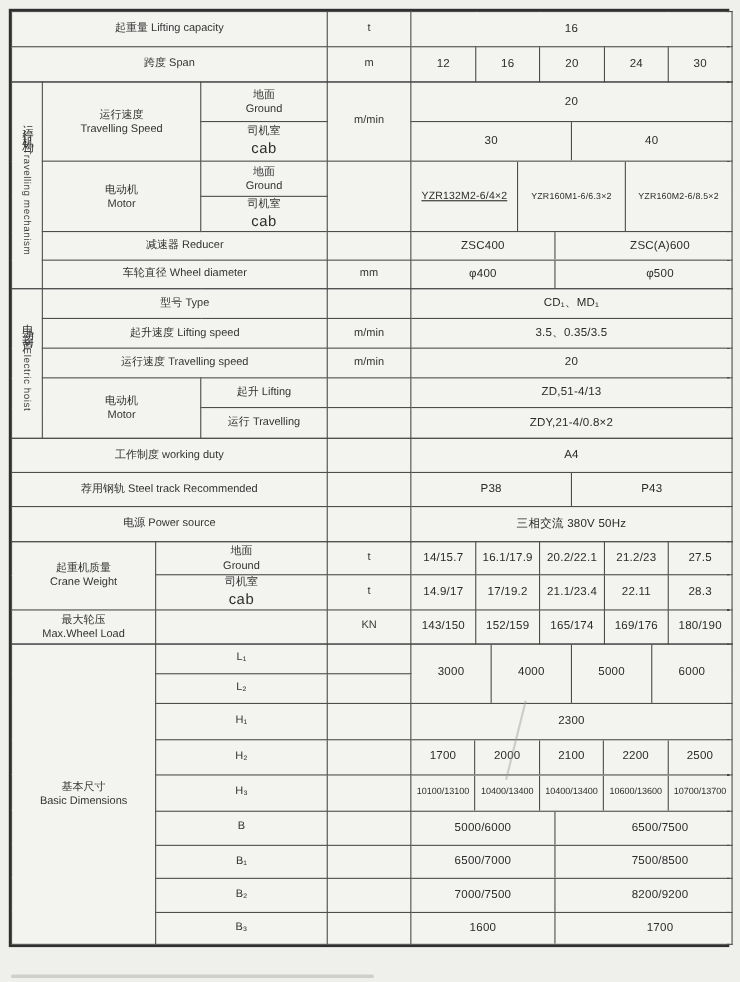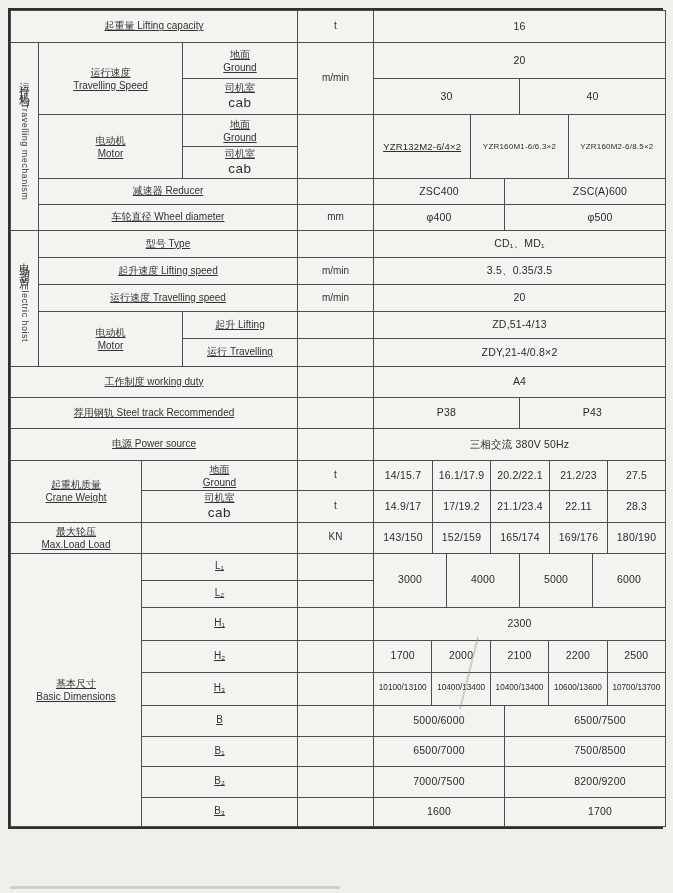--- a/index.html
+++ b/index.html
@@ -22,21 +22,21 @@
   }
   table.band + table.band{margin-top:-1px;}
   td{
     border:1px solid #4d4d4d;
     padding:0;margin:0;
     text-align:center;vertical-align:middle;
     font-size:10px;line-height:1.25;
     overflow:hidden;
     background:#f3f3f0;
   }
-  .lbl{font-size:10px;color:#333;text-decoration:underline;}
+  .lbl{font-size:10px;color:#333;}
   .val{font-size:10.5px;color:#2b2b2b;letter-spacing:.2px;}
   .two-line div{line-height:1.3;}
   .cab-en{font-size:13.5px;letter-spacing:.5px;}
   .unit{font-size:10px;color:#333;}
   
   .strip{vertical-align:middle;}
   .vlabel{display:flex;flex-direction:column;align-items:center;justify-content:center;gap:10px;}
   .vzh{writing-mode:vertical-rl;text-orientation:upright;letter-spacing:5px;font-size:10.5px;color:#333;}
   .ven{writing-mode:vertical-rl;font-size:9px;color:#3d3d3d;letter-spacing:.5px;}
   
@@ -80,20 +80,29 @@
         <col style="width:59px">
         <col style="width:58px">
         <col style="width:58px">
       </colgroup>
     <tbody>
         <tr style="height:32px">
       <td><span class="lbl">起重量 Lifting capacity</span></td>
       <td><span class="unit">t</span></td>
       <td colspan="5"><span class="val">16</span></td>
     </tr>
+    <tr style="height:32px">
+      <td><span class="lbl">跨度 Span</span></td>
+      <td><span class="unit">m</span></td>
+      <td><span class="val">12</span></td>
+      <td><span class="val">16</span></td>
+      <td><span class="val">20</span></td>
+      <td><span class="val">24</span></td>
+      <td><span class="val">30</span></td>
+    </tr>
   </tbody>
     </table>
 
   <table class="band">
     <colgroup>
         <col style="width:28px">
         <col style="width:144px">
         <col style="width:115px">
         <col style="width:76px">
         <col style="width:292px">
@@ -311,21 +320,21 @@
       <td><span class="unit">t</span></td>
       <td><span class="val">14.9/17</span></td>
       <td><span class="val">17/19.2</span></td>
       <td><span class="val">21.1/23.4</span></td>
       <td><span class="val">22.11</span></td>
       <td><span class="val">28.3</span></td>
     </tr>
     <tr style="height:31px">
       <td class="two-line">
         <div class="lbl">最大轮压</div>
-        <div class="lbl">Max.Load Load</div>
+        <div class="lbl">Max.Wheel Load</div>
       </td>
       <td></td>
       <td><span class="unit">KN</span></td>
       <td><span class="val">143/150</span></td>
       <td><span class="val">152/159</span></td>
       <td><span class="val">165/174</span></td>
       <td><span class="val">169/176</span></td>
       <td><span class="val">180/190</span></td>
     </tr>
   </tbody>

